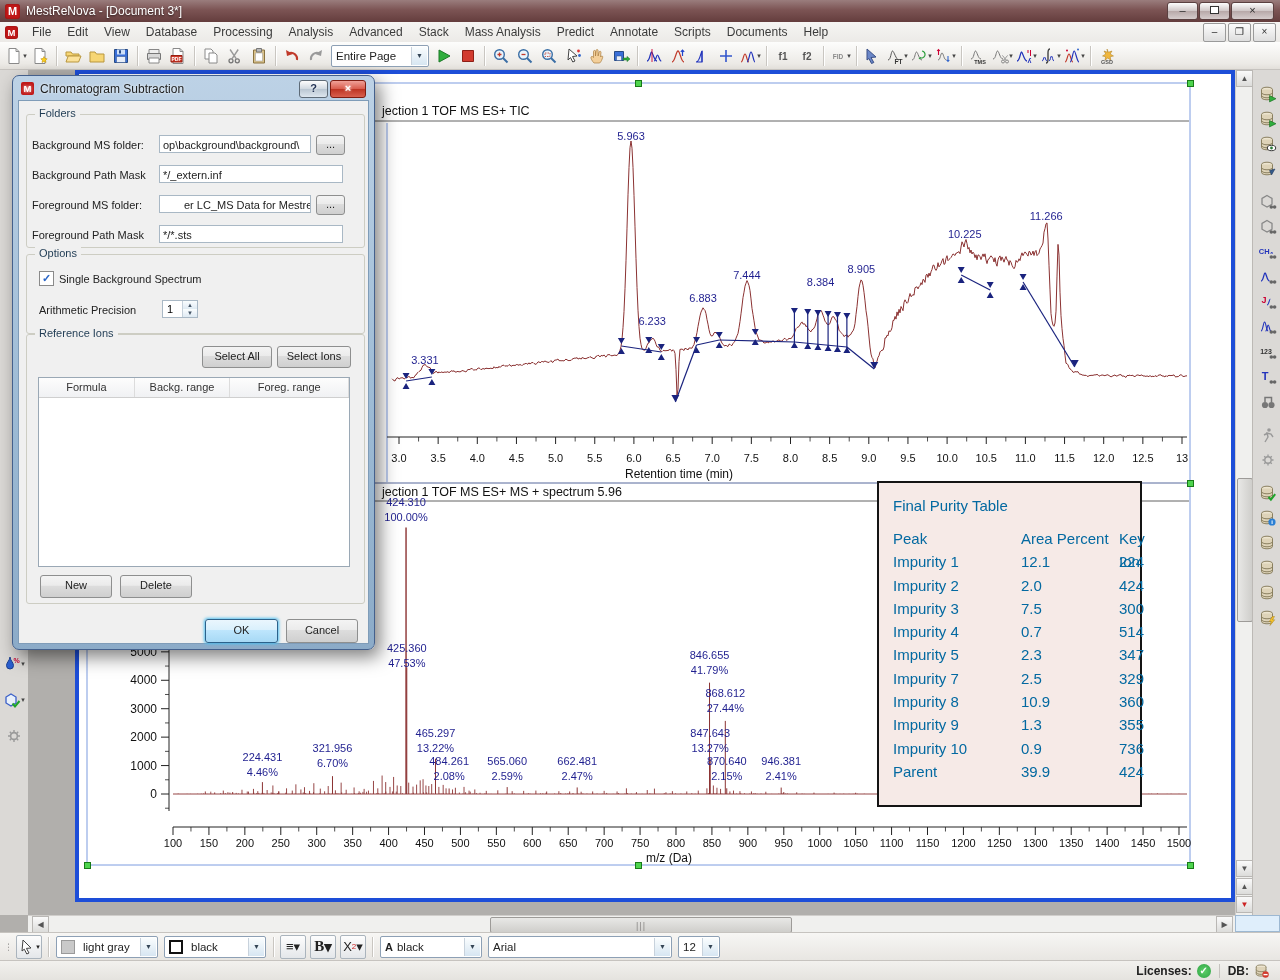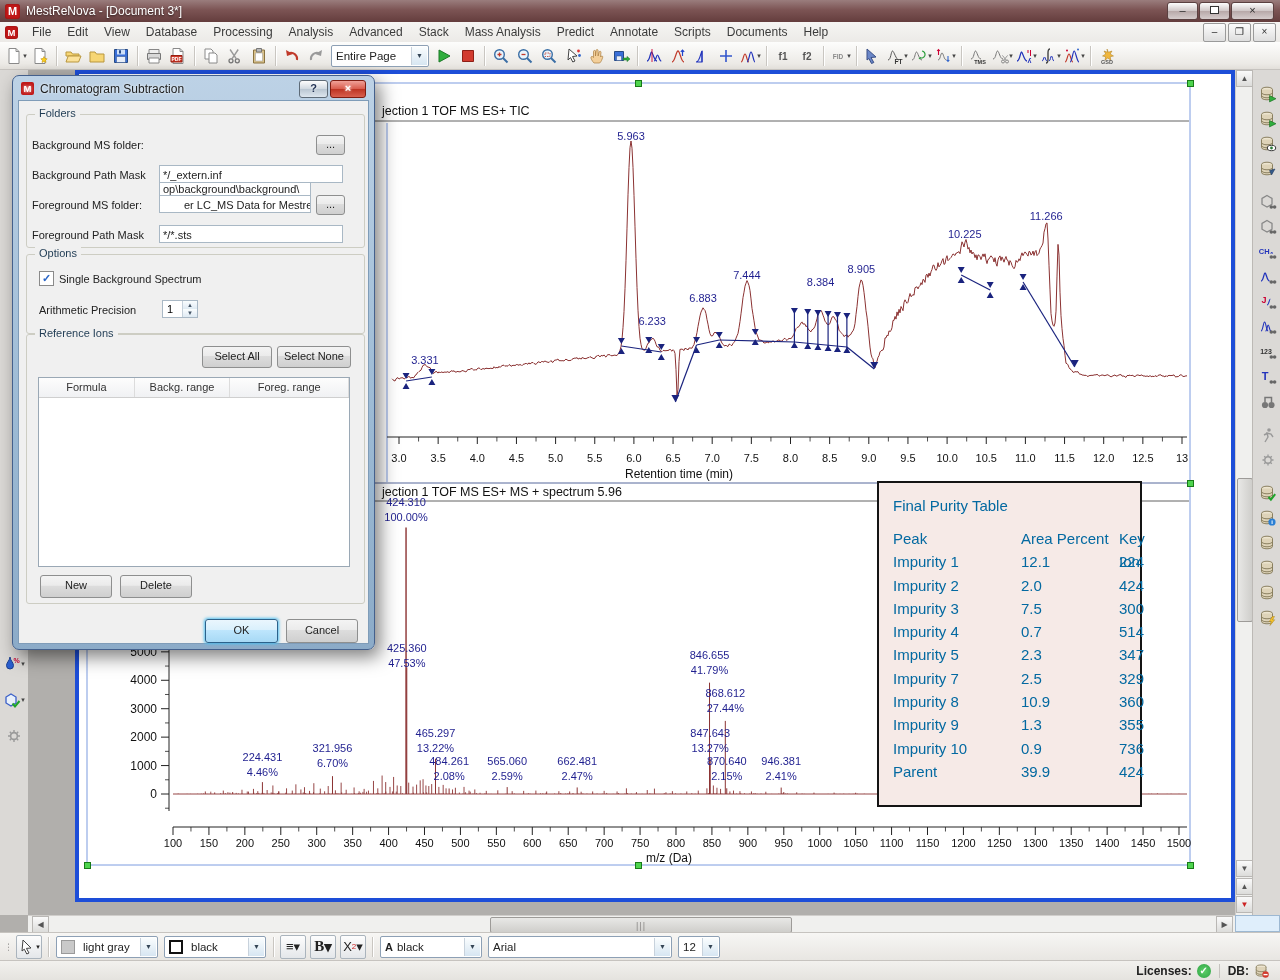--- a/index.html
+++ b/index.html
@@ -1318,21 +1318,21 @@
         <span class="dlg-help">?</span>
         <span class="dlg-close">×</span>
       </span>
     </div>
     <div class="dlg-body">
 
       <div class="group" style="left:7px;top:13px;width:337px;height:132px;">
         <span class="legend">Folders</span>
       </div>
       <span class="dlbl" style="left:13px;top:38px;">Background MS folder:</span>
-      <span class="dinput" style="left:140px;top:34px;width:152px;margin-top:44px;">op\background\background\</span>
+      <span class="dinput" style="left:140px;top:34px;width:152px;">op\background\background\</span>
       <span class="btn7" style="left:297px;top:34px;width:27px;height:18px;line-height:16px;">...</span>
       <span class="dlbl" style="left:13px;top:68px;">Background Path Mask</span>
       <span class="dinput" style="left:140px;top:64px;width:184px;">*/_extern.inf</span>
       <span class="dlbl" style="left:13px;top:98px;">Foreground MS folder:</span>
       <span class="dinput" style="left:140px;top:94px;width:152px;padding-left:24px;">er LC_MS Data for Mestrelab</span>
       <span class="btn7" style="left:297px;top:94px;width:27px;height:18px;line-height:16px;">...</span>
       <span class="dlbl" style="left:13px;top:128px;">Foreground Path Mask</span>
       <span class="dinput" style="left:140px;top:124px;width:184px;">*/*.sts</span>
 
       <div class="group" style="left:7px;top:153px;width:337px;height:78px;">
@@ -1346,21 +1346,21 @@
         <span class="arrows">
             <span>▲</span>
             <span>▼</span>
           </span>
       </span>
 
       <div class="group" style="left:7px;top:233px;width:337px;height:268px;">
         <span class="legend">Reference Ions</span>
       </div>
       <span class="btn7" style="left:183px;top:245px;width:68px;height:20px;line-height:18px;">Select All</span>
-      <span class="btn7" style="left:258px;top:245px;width:72px;height:20px;line-height:18px;">Select None</span>
+      <span class="btn7" style="left:258px;top:245px;width:72px;height:20px;line-height:18px;">Select Ions</span>
       <div class="reftable" style="left:19px;top:276px;width:310px;height:188px;">
         <div class="hd" id="ref-cols">
             <span style="width: 95px;">Formula</span>
             <span style="width: 95px;">Backg. range</span>
             <span style="width: 118px;">Foreg. range</span>
           </div>
       </div>
       <span class="btn7" style="left:21px;top:474px;width:70px;height:21px;line-height:19px;">New</span>
       <span class="btn7" style="left:101px;top:474px;width:70px;height:21px;line-height:19px;">Delete</span>
 

